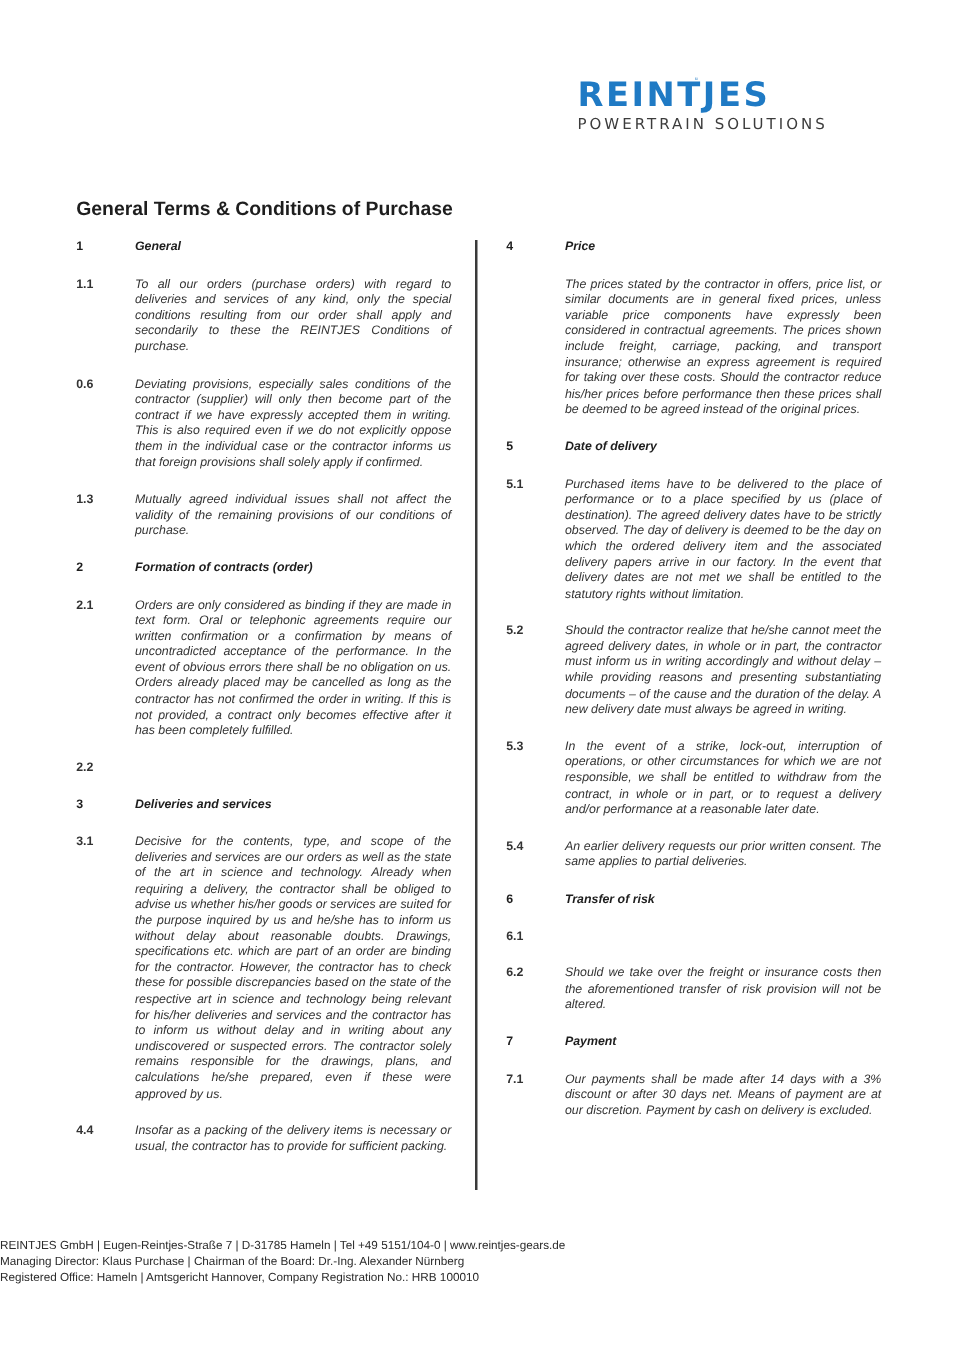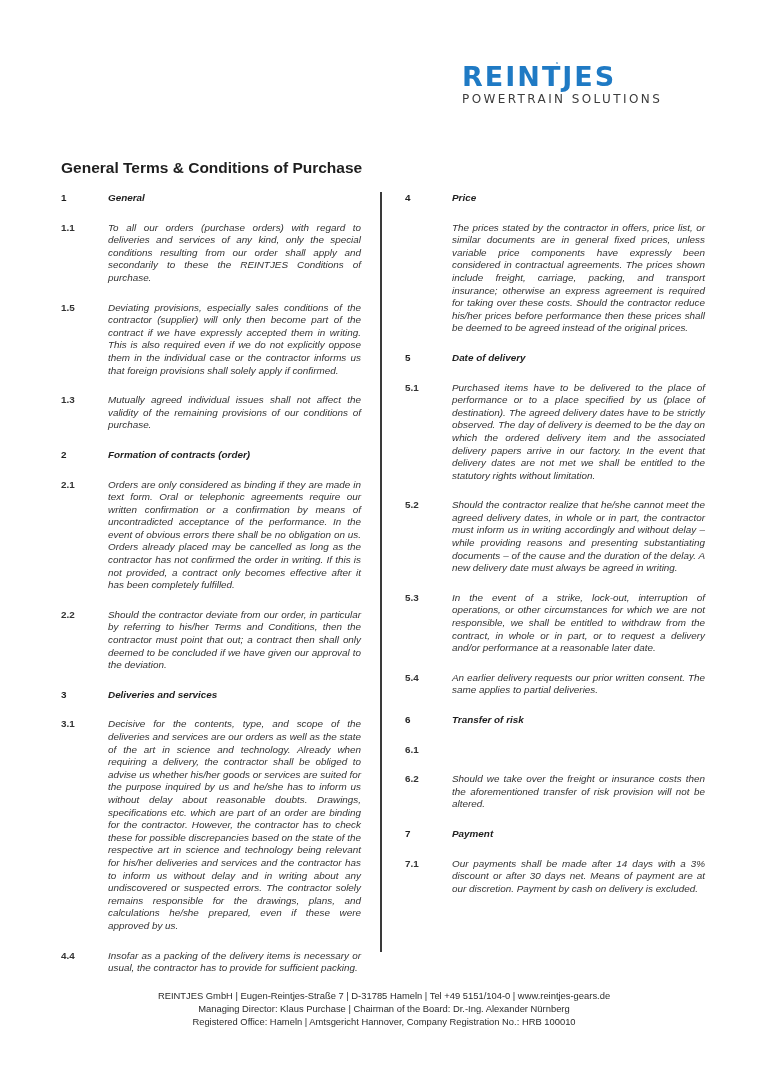--- a/index.html
+++ b/index.html
@@ -29,21 +29,21 @@
     .divider {
       position: absolute; left: 380px; top: 192px; width: 1.5px; height: 760px; background: #3a3a3a;
     }
     .row { display: flex; }
     .num { width: 47px; flex: 0 0 47px; font-weight: bold; }
     .txt { flex: 1; text-align: justify; font-style: italic; }
     .heading { font-weight: bold; color: #1e1e1e; margin-bottom: 17px; }
     .heading .num { font-weight: bold; }
     .clause { margin-bottom: 17px; color: #333; }
     .footer {
-      position: absolute; left: 0; width: 768px; top: 990px; text-align: center;
+      position: absolute; left: 0; width: 768px; top: 990px; text-align: left;
       font-size: 9.4px; line-height: 12.8px; color: #2b2b2b;
     }
     .footer div { white-space: nowrap; }
   </style>
 </head>
 <body>
 
 <div class="logo">
   <svg class="logo-mark" viewBox="0 0 40 40">
     <rect x="2" y="2" width="36" height="36" fill="none" stroke="#1f7ac4" stroke-width="4"></rect>
@@ -62,40 +62,39 @@
     <div class="section">
       <div class="row heading">
         <span class="num">1</span>
         <span class="txt">General</span>
       </div>
       <div class="row clause">
         <span class="num">1.1</span>
         <span class="txt">To all our orders (purchase orders) with regard to deliveries and services of any kind, only the special conditions resulting from our order shall apply and secondarily to these the REINTJES Conditions of purchase.</span>
       </div>
       <div class="row clause">
-        <span class="num">1.5</span>
+        <span class="num">0.6</span>
         <span class="txt">Deviating provisions, especially sales conditions of the contractor (supplier) will only then become part of the contract if we have expressly accepted them in writing. This is also required even if we do not explicitly oppose them in the individual case or the contractor informs us that foreign provisions shall solely apply if confirmed.</span>
       </div>
       <div class="row clause">
         <span class="num">1.3</span>
         <span class="txt">Mutually agreed individual issues shall not affect the validity of the remaining provisions of our conditions of purchase.</span>
       </div>
     </div>
     <div class="section">
       <div class="row heading">
         <span class="num">2</span>
         <span class="txt">Formation of contracts (order)</span>
       </div>
       <div class="row clause">
         <span class="num">2.1</span>
         <span class="txt">Orders are only considered as binding if they are made in text form. Oral or telephonic agreements require our written confirmation or a confirmation by means of uncontradicted acceptance of the performance. In the event of obvious errors there shall be no obligation on us. Orders already placed may be cancelled as long as the contractor has not confirmed the order in writing. If this is not provided, a contract only becomes effective after it has been completely fulfilled.</span>
       </div>
       <div class="row clause">
         <span class="num">2.2</span>
-        <span class="txt">Should the contractor deviate from our order, in particular by referring to his/her Terms and Conditions, then the contractor must point that out; a contract then shall only deemed to be concluded if we have given our approval to the deviation.</span>
       </div>
     </div>
     <div class="section">
       <div class="row heading">
         <span class="num">3</span>
         <span class="txt">Deliveries and services</span>
       </div>
       <div class="row clause">
         <span class="num">3.1</span>
         <span class="txt">Decisive for the contents, type, and scope of the deliveries and services are our orders as well as the state of the art in science and technology. Already when requiring a delivery, the contractor shall be obliged to advise us whether his/her goods or services are suited for the purpose inquired by us and he/she has to inform us without delay about reasonable doubts. Drawings, specifications etc. which are part of an order are binding for the contractor. However, the contractor has to check these for possible discrepancies based on the state of the respective art in science and technology being relevant for his/her deliveries and services and the contractor has to inform us without delay and in writing about any undiscovered or suspected errors. The contractor solely remains responsible for the drawings, plans, and calculations he/she prepared, even if these were approved by us.</span>

